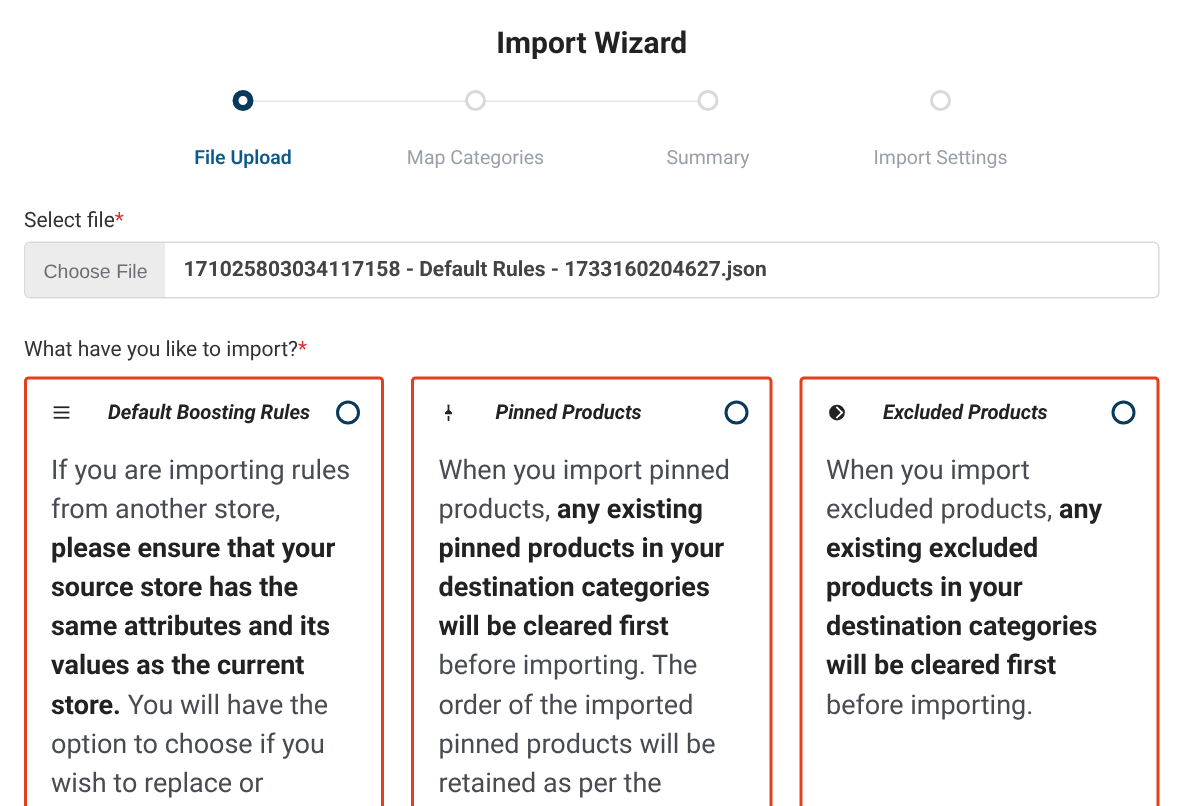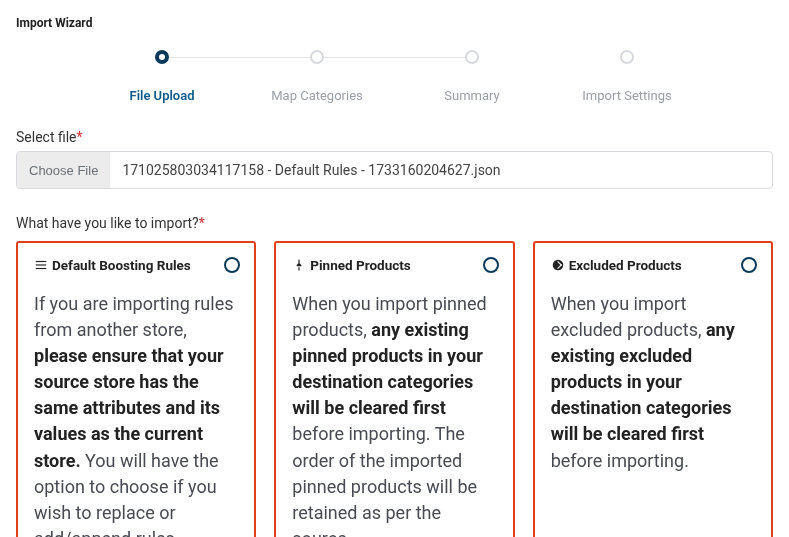--- a/index.html
+++ b/index.html
@@ -4,21 +4,22 @@
   <style>
     * { box-sizing: border-box; margin: 0; padding: 0; }
     body {
       font-family: -apple-system, BlinkMacSystemFont, "Segoe UI", Roboto, Arial, sans-serif;
       color: #333;
       background: #fff;
       padding: 16px;
       width: 789px;
     }
     .title {
-      font-size: 12px;
+      text-align: center;
+      font-size: 20px;
       font-weight: 700;
       color: #222;
       margin-bottom: 20px;
     }
     .stepper {
       display: flex;
       justify-content: space-between;
       align-items: flex-start;
       max-width: 620px;
       margin: 0 auto 26px;
@@ -88,40 +89,42 @@
       color: #6b6f76;
       cursor: pointer;
     }
     .filename {
       flex: 1;
       padding: 10px 12px;
       font-size: 14px;
       color: #444;
       border: none;
       outline: none;
+      font-weight: bold;
     }
 
     .cards {
       display: flex;
       gap: 18px;
       margin-top: 10px;
     }
     .card {
       flex: 1;
       border: 2px solid #e1401e;
       border-radius: 3px;
       padding: 14px 16px 18px;
       position: relative;
       min-height: 180px;
     }
     .card-header {
       display: flex;
       align-items: center;
-      gap: 4px;
+      gap: 24px;
       margin-bottom: 10px;
+      font-style: italic;
     }
     .card-icon {
       width: 14px;
       height: 14px;
       color: #222;
       flex-shrink: 0;
     }
     .card-title {
       font-size: 13.5px;
       font-weight: 700;

